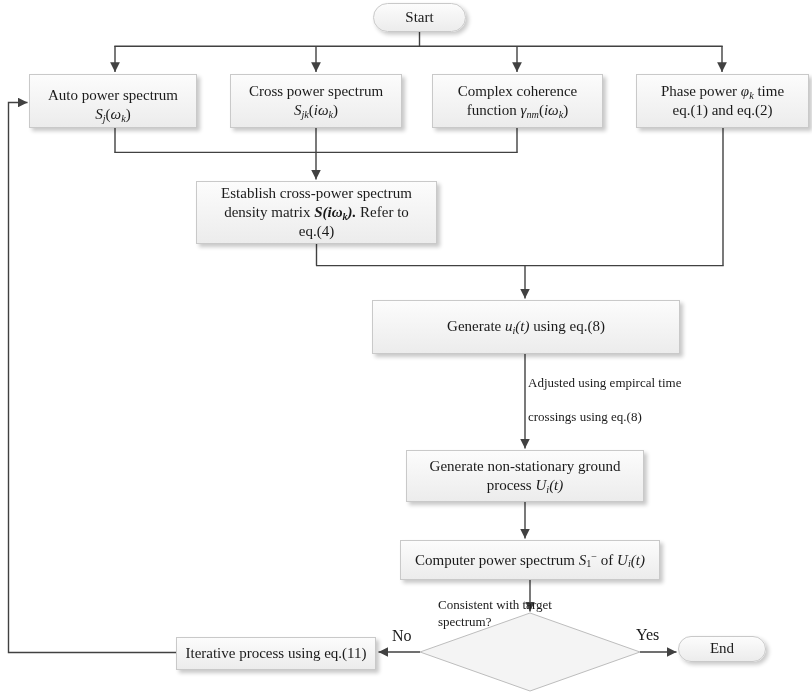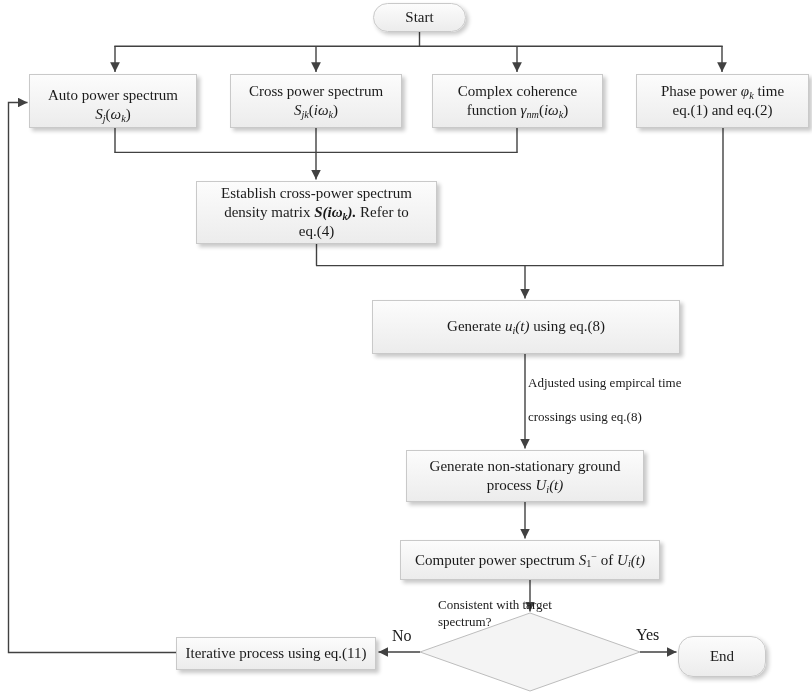--- a/index.html
+++ b/index.html
@@ -41,21 +41,21 @@
   #cross{left:230px;top:74px;width:172px;height:54px;}
   #coh{left:432px;top:74px;width:171px;height:54px;}
   #phase{left:636px;top:74px;width:173px;height:54px;}
   #establish{left:196px;top:181px;width:241px;height:63px;}
   #gen1{left:372px;top:300px;width:308px;height:54px;}
   #annotation{left:528px;top:374px;width:232px;}
   #gen2{left:406px;top:450px;width:238px;height:52px;}
   #compute{left:400px;top:540px;width:260px;height:40px;}
   #decision-label{left:438px;top:596px;width:184px;}
   #iterative{left:176px;top:637px;width:200px;height:33px;}
-  #end{left:678px;top:636px;width:88px;height:41px;text-align:center;}
+  #end{left:678px;top:636px;width:88px;height:26px;text-align:center;}
   #no-label{left:392px;top:627px;}
   #yes-label{left:636px;top:626px;}
   
   .i{font-style:italic;}
   .bi{font-weight:bold;font-style:italic;text-align:center;}
   .sub{font-size:.68em;vertical-align:-.25em;}
   .isub{font-style:italic;font-size:.68em;vertical-align:-.25em;}
   .bisub{font-weight:bold;font-style:italic;font-size:.68em;vertical-align:-.25em;}
   .sup{font-size:.68em;vertical-align:.45em;}
 </style>

